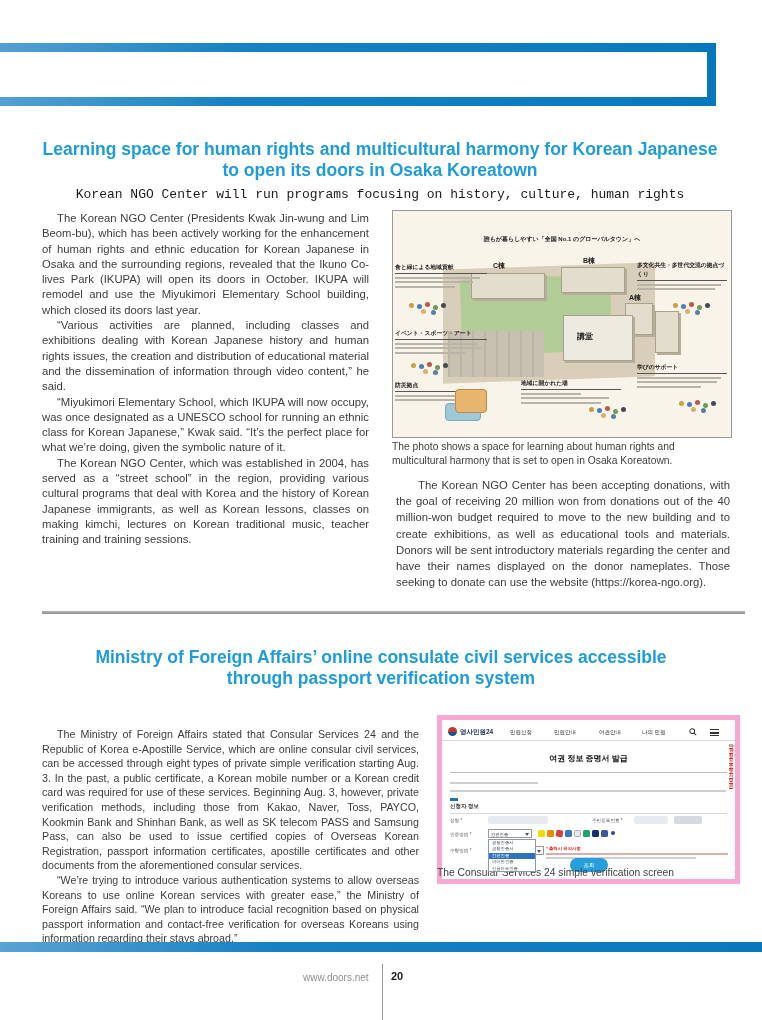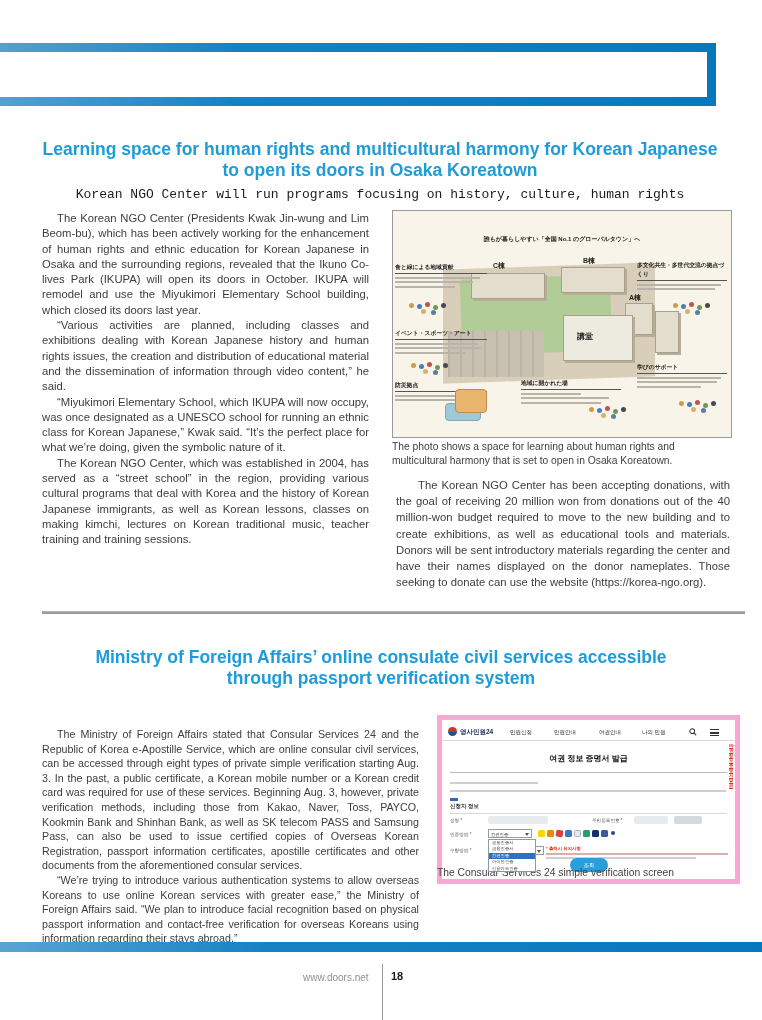--- a/index.html
+++ b/index.html
@@ -236,13 +236,13 @@
   <div class="note-bar" style="left:104px;top:137px;width:150px;"></div>
 
   <div class="btn">조회</div>
 </div>
 
 <div class="abs caption" style="left:437px;top:866px;width:293px;">The Consular Services 24 simple verification screen</div>
 
 <div class="abs band foot-band"></div>
 <div class="abs site">www.doors.net</div>
 <div class="abs vline"></div>
-<div class="abs pageno">18</div>
+<div class="abs pageno">20</div>
 
 </body></html>

